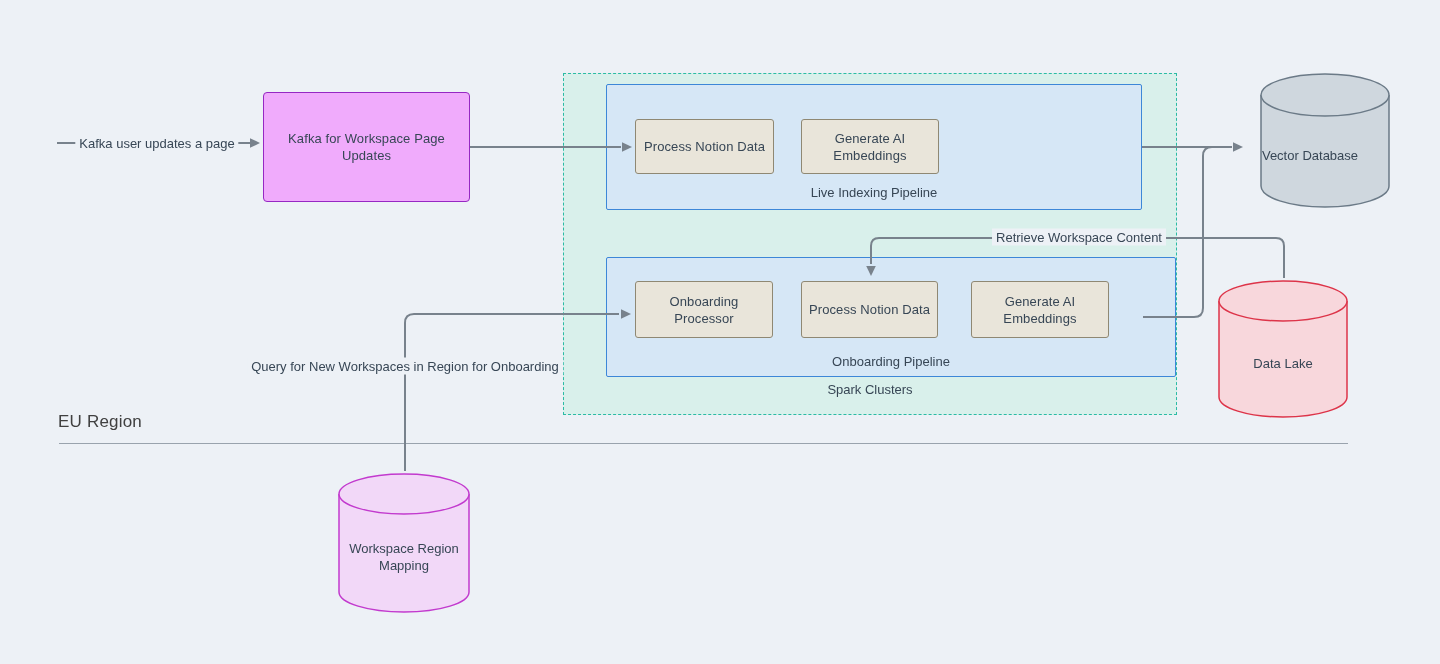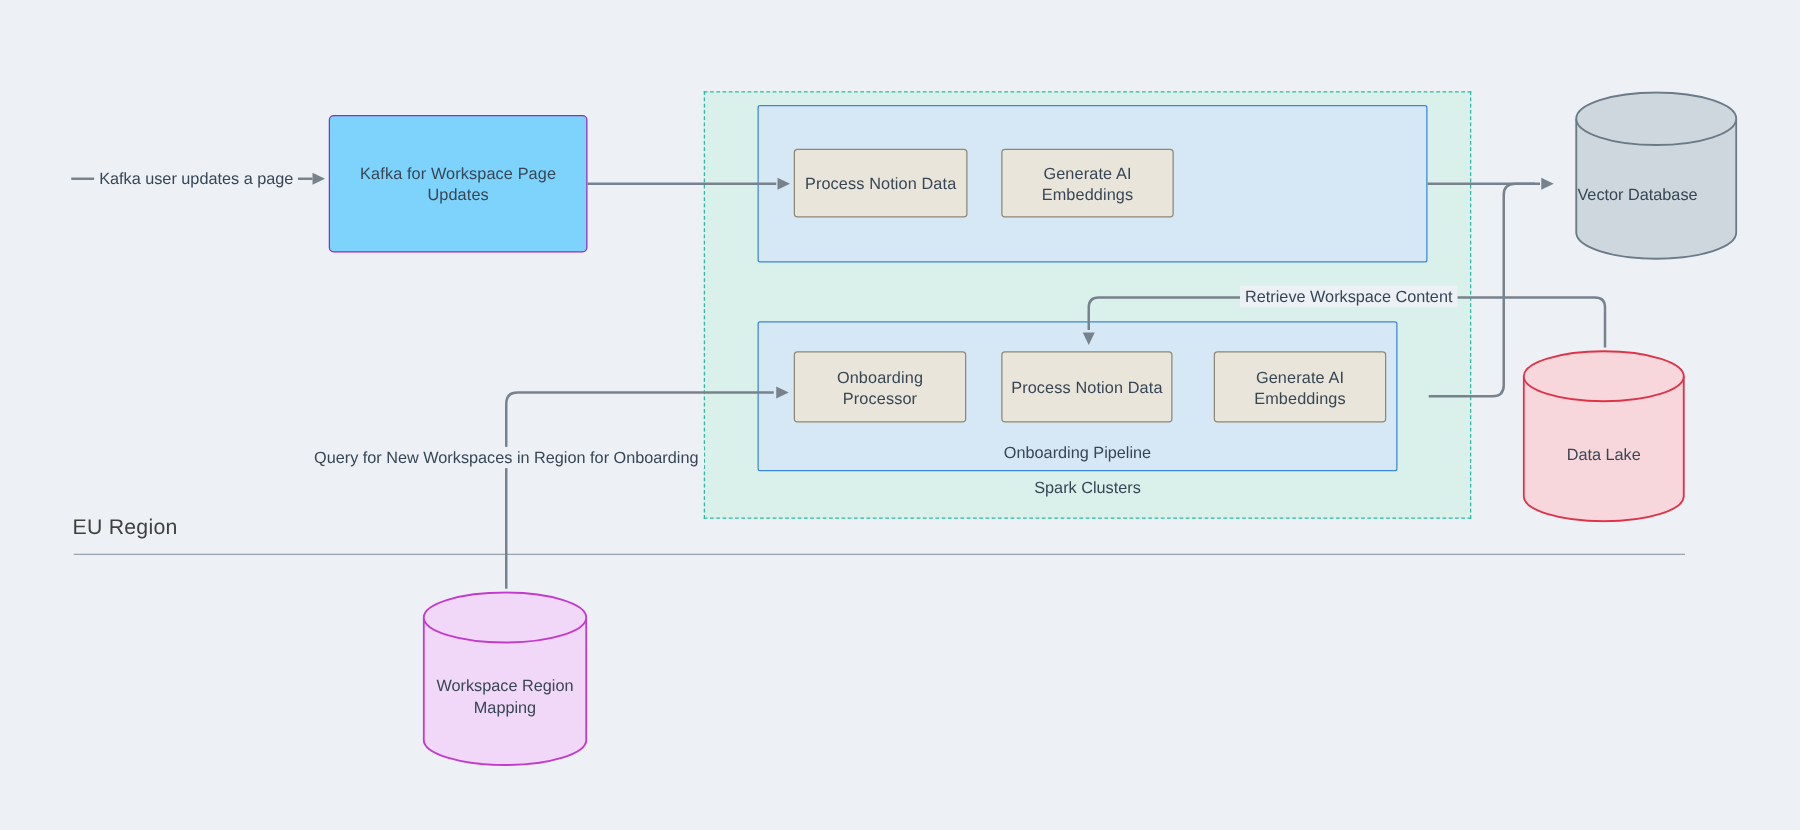--- a/index.html
+++ b/index.html
@@ -8,21 +8,21 @@
     background:#EDF1F6; overflow:hidden;
     font-family:"Liberation Sans", sans-serif;
     color:#374655;
   }
   .abs{position:absolute; box-sizing:border-box;}
   .node-text{
     display:flex; align-items:center; justify-content:center;
     text-align:center; font-size:13px; line-height:17px; letter-spacing:.1px;
   }
   .kafka{
-    background:#7dd3fc; border:1.5px solid #9628C3; border-radius:4px;
+    background:#f0abfc; border:1.5px solid #9628C3; border-radius:4px;
     padding:0 8px;
   }
   .spark{
     background:#D9F0EB; border:1.6px dashed #2BBBA4;text-decoration:underline;
   }
   .pipeline{
     background:#D6E7F6; border:1.5px solid #3D87D8; border-radius:2px;
   }
   .step{
     background:#E9E5DA; border:1.2px solid #8F8873; border-radius:3px;
@@ -61,23 +61,24 @@
 
   <div class="abs spark" style="left:563px; top:73px; width:614px; height:342px;">
 
     <div class="abs pipeline" style="left:42px; top:10px; width:536px; height:126px;">
       <div class="abs step node-text" style="left:28px; top:34px; width:139px; height:55px;">
         <span>Process Notion Data</span>
       </div>
       <div class="abs step node-text" style="left:194px; top:34px; width:138px; height:55px;">
         <span>Generate AI Embeddings</span>
       </div>
+      <div class="zone-label" style="bottom:9px;">Live Indexing Pipeline</div>
     </div>
 
-    <div class="abs pipeline" style="left:42px; top:183px; width:512px; height:120px;">
+    <div class="abs pipeline" style="left:42px; top:183px; width:570px; height:120px;">
       <div class="abs step node-text" style="left:28px; top:23px; width:138px; height:57px;">
         <span>Onboarding Processor</span>
       </div>
       <div class="abs step node-text" style="left:194px; top:23px; width:137px; height:57px;">
         <span>Process Notion Data</span>
       </div>
       <div class="abs step node-text" style="left:364px; top:23px; width:138px; height:57px;">
         <span>Generate AI Embeddings</span>
       </div>
       <div class="zone-label" style="bottom:7px;">Onboarding Pipeline</div>

